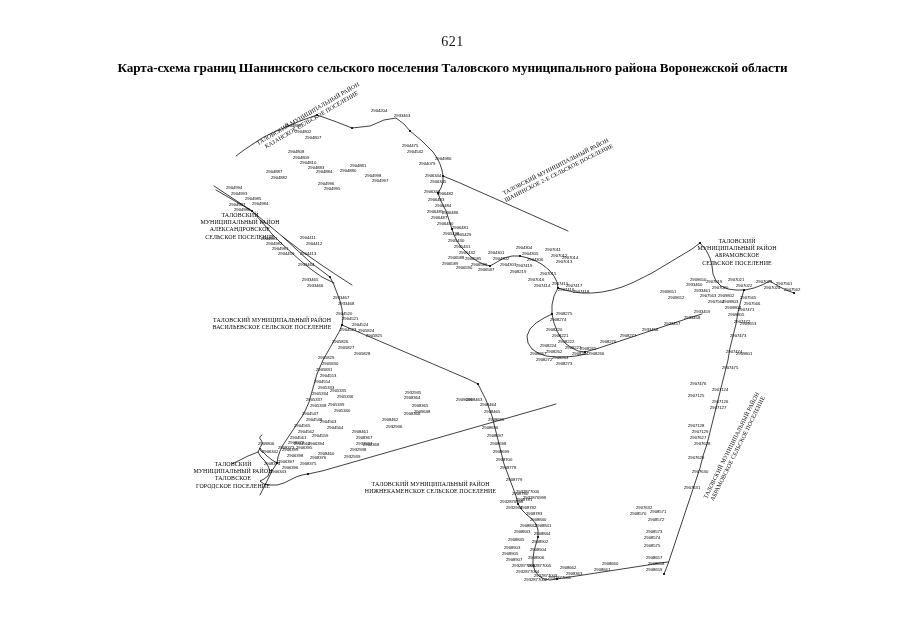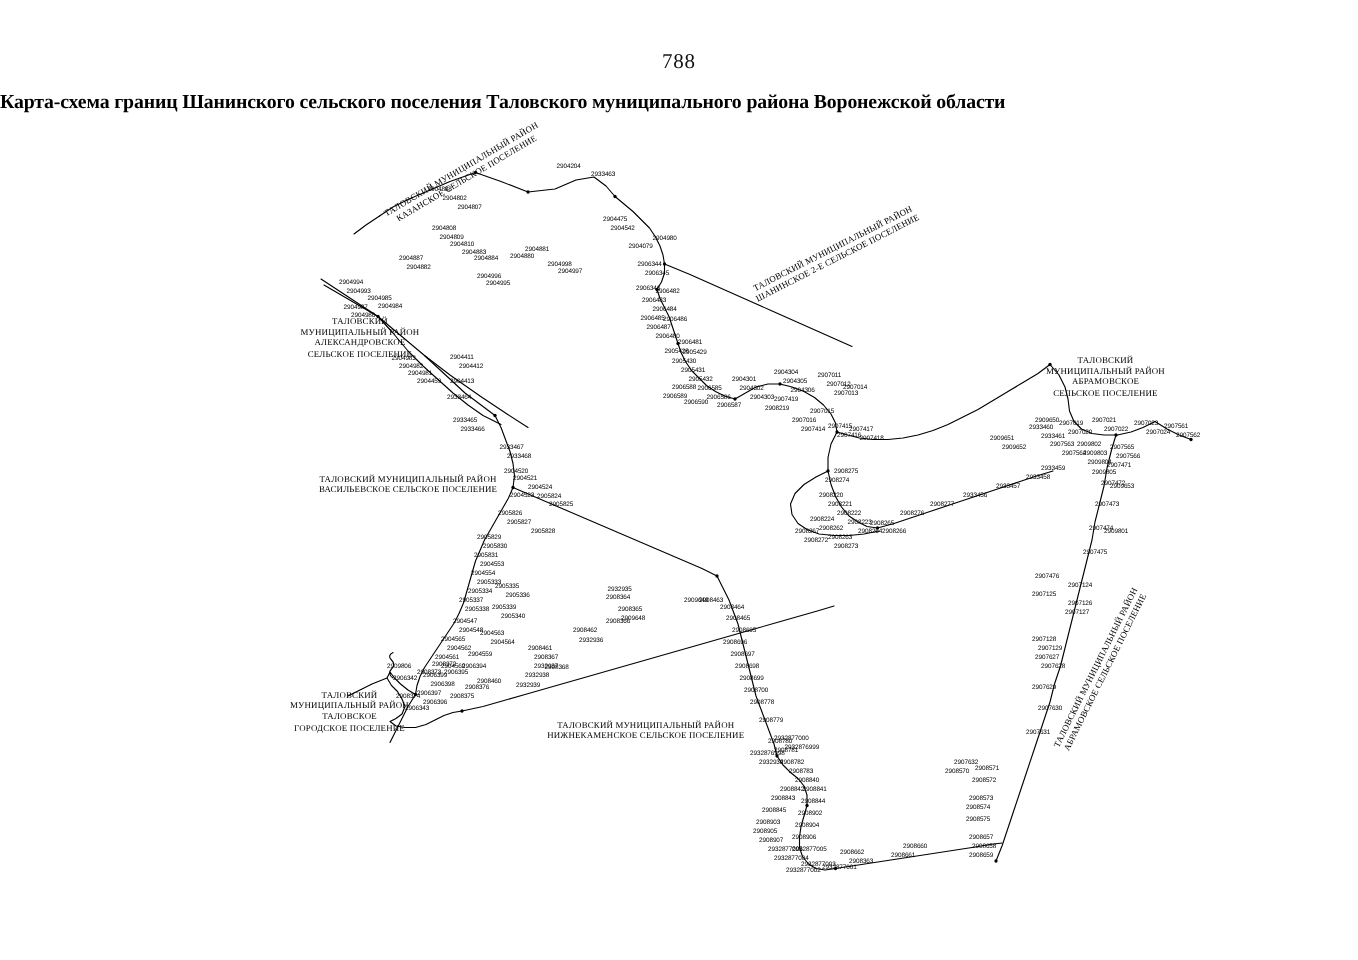--- a/index.html
+++ b/index.html
@@ -26,21 +26,21 @@
     font-family: "Liberation Serif", serif;
     font-size: 14px;
     letter-spacing: 0.5px;
     color: #111;
   }
   #map-title {
     position: absolute;
     top: 60px;
     left: 0;
     width: 905px;
-    text-align: left;
+    text-align: center;
     font-family: "Liberation Serif", serif;
     font-size: 13.2px;
     font-weight: bold;
     letter-spacing: -0.1px;
     color: #000;
     white-space: nowrap;
   }
 
   
   #map-canvas {
@@ -80,21 +80,21 @@
     line-height: 4.9px;
     letter-spacing: -0.05px;
     color: #000;
     white-space: nowrap;
     transform-origin: left top;
   }
 </style>
 </head>
 <body>
 
-<div id="page-number">788</div>
+<div id="page-number">621</div>
 
 <div id="map-title">Карта-схема границ Шанинского сельского поселения Таловского муниципального района Воронежской области</div>
 
 <div id="map-canvas">
 
   <svg id="map-svg" width="905" height="640" viewBox="0 0 905 640">
 
     <g fill="none" stroke="#000000" stroke-width="0.75" stroke-linejoin="round" stroke-linecap="round">
 
       <path d="M 253,144 L 262,138 L 272,133 L 286,127 L 300,121 L 317,115 L 334,121 L 352,128

